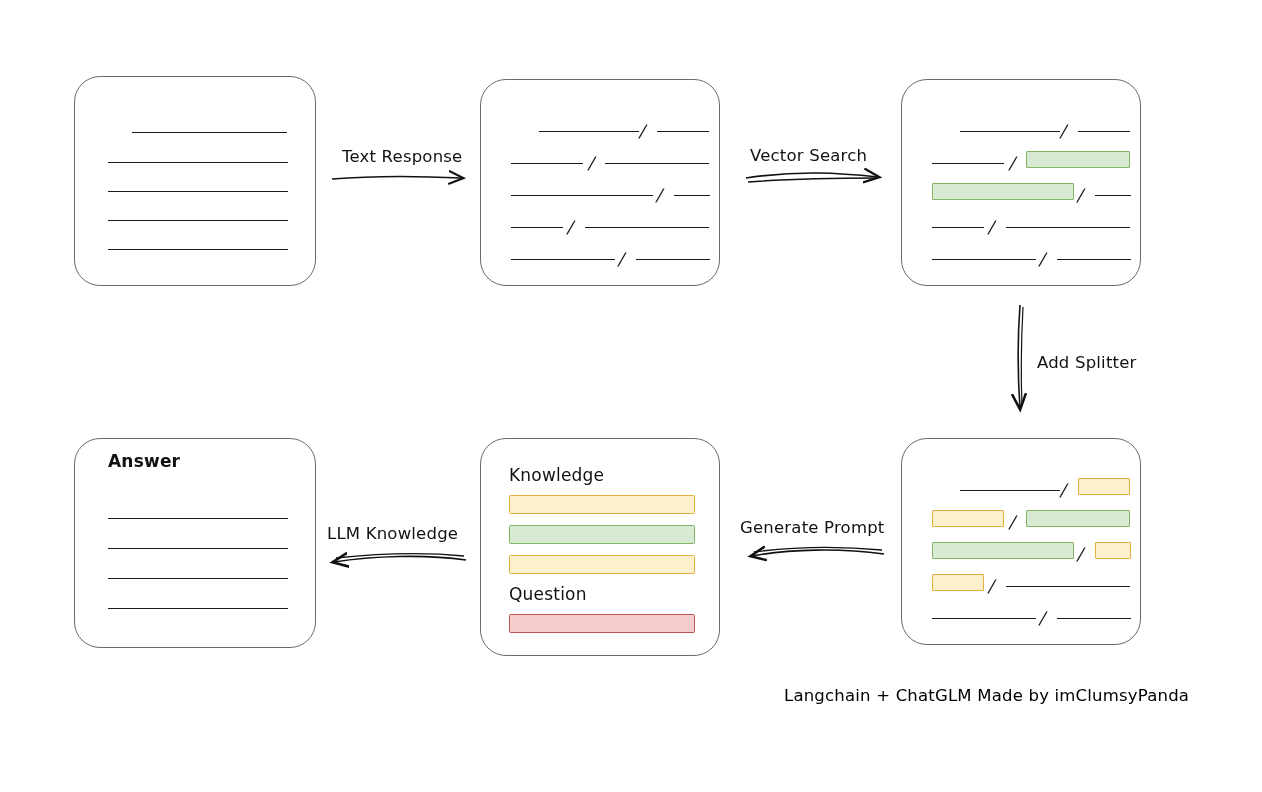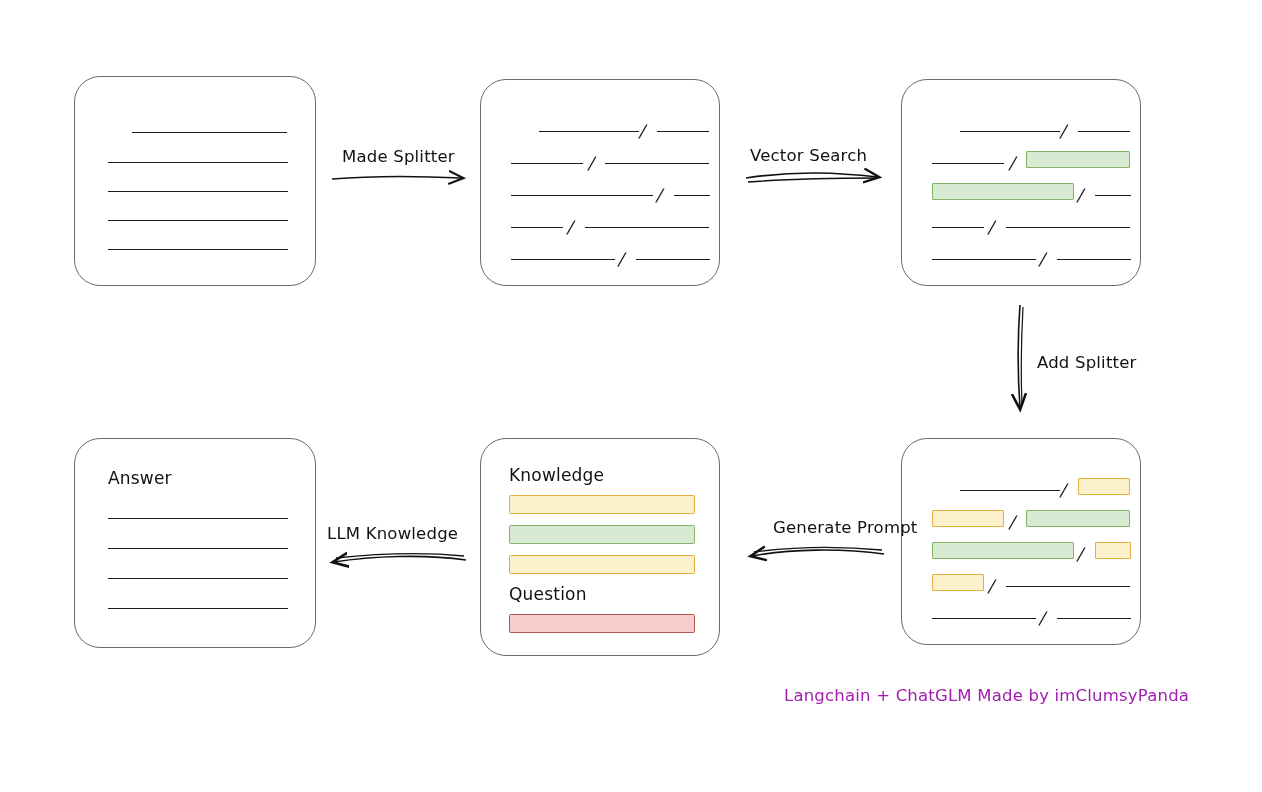--- a/index.html
+++ b/index.html
@@ -86,21 +86,21 @@
     font-family: "DejaVu Sans", sans-serif;
     font-size: 16.5px;
     color: #111111;
     white-space: nowrap;
     letter-spacing: .2px;
   }
   .caption {
     position: absolute;
     font-family: "DejaVu Sans", sans-serif;
     font-size: 16.5px;
-    color: #a21caf;
+    color: #000000;
     white-space: nowrap;
     letter-spacing: .2px;
   }
   svg.arrow-layer {
     position: absolute;
     left: 0;
     top: 0;
     width: 1262px;
     height: 792px;
     pointer-events: none;
@@ -257,40 +257,40 @@
     <span class="bar yellow" style="left:28px; top:56px; width:186px;"></span>
     <span class="bar green" style="left:28px; top:86px; width:186px;"></span>
     <span class="bar yellow" style="left:28px; top:116px; width:186px;"></span>
 
     <span class="box-label" style="left:28px; top:145px;">Question</span>
 
     <span class="bar red" style="left:28px; top:175px; width:186px;"></span>
   </div>
 
   <div class="doc-box" style="left:74px; top:438px; width:242px; height:210px;">
-    <span class="box-label" style="left:33px; top:29px;">Answer</span>
+    <span class="box-label" style="left:33px; top:12px;font-weight:bold;">Answer</span>
     <div class="seg-row" style="top:62px;">
       <span class="seg-line" style="left:33px; width:180px;"></span>
     </div>
     <div class="seg-row" style="top:92px;">
       <span class="seg-line" style="left:33px; width:180px;"></span>
     </div>
     <div class="seg-row" style="top:122px;">
       <span class="seg-line" style="left:33px; width:180px;"></span>
     </div>
     <div class="seg-row" style="top:152px;">
       <span class="seg-line" style="left:33px; width:180px;"></span>
     </div>
   </div>
 
-  <span class="edge-label" style="left:342px; top:147px;">Made Splitter</span>
+  <span class="edge-label" style="left:342px; top:147px;">Text Response</span>
 
   <span class="edge-label" style="left:750px; top:146px;">Vector Search</span>
 
   <span class="edge-label" style="left:1037px; top:353px;">Add Splitter</span>
 
-  <span class="edge-label" style="left:773px; top:518px;">Generate Prompt</span>
+  <span class="edge-label" style="left:740px; top:518px;">Generate Prompt</span>
 
   <span class="edge-label" style="left:327px; top:524px;">LLM Knowledge</span>
 
   <span class="caption" style="left:784px; top:686px;">Langchain + ChatGLM Made by imClumsyPanda</span>
 
 </div>
 
 </body></html>

